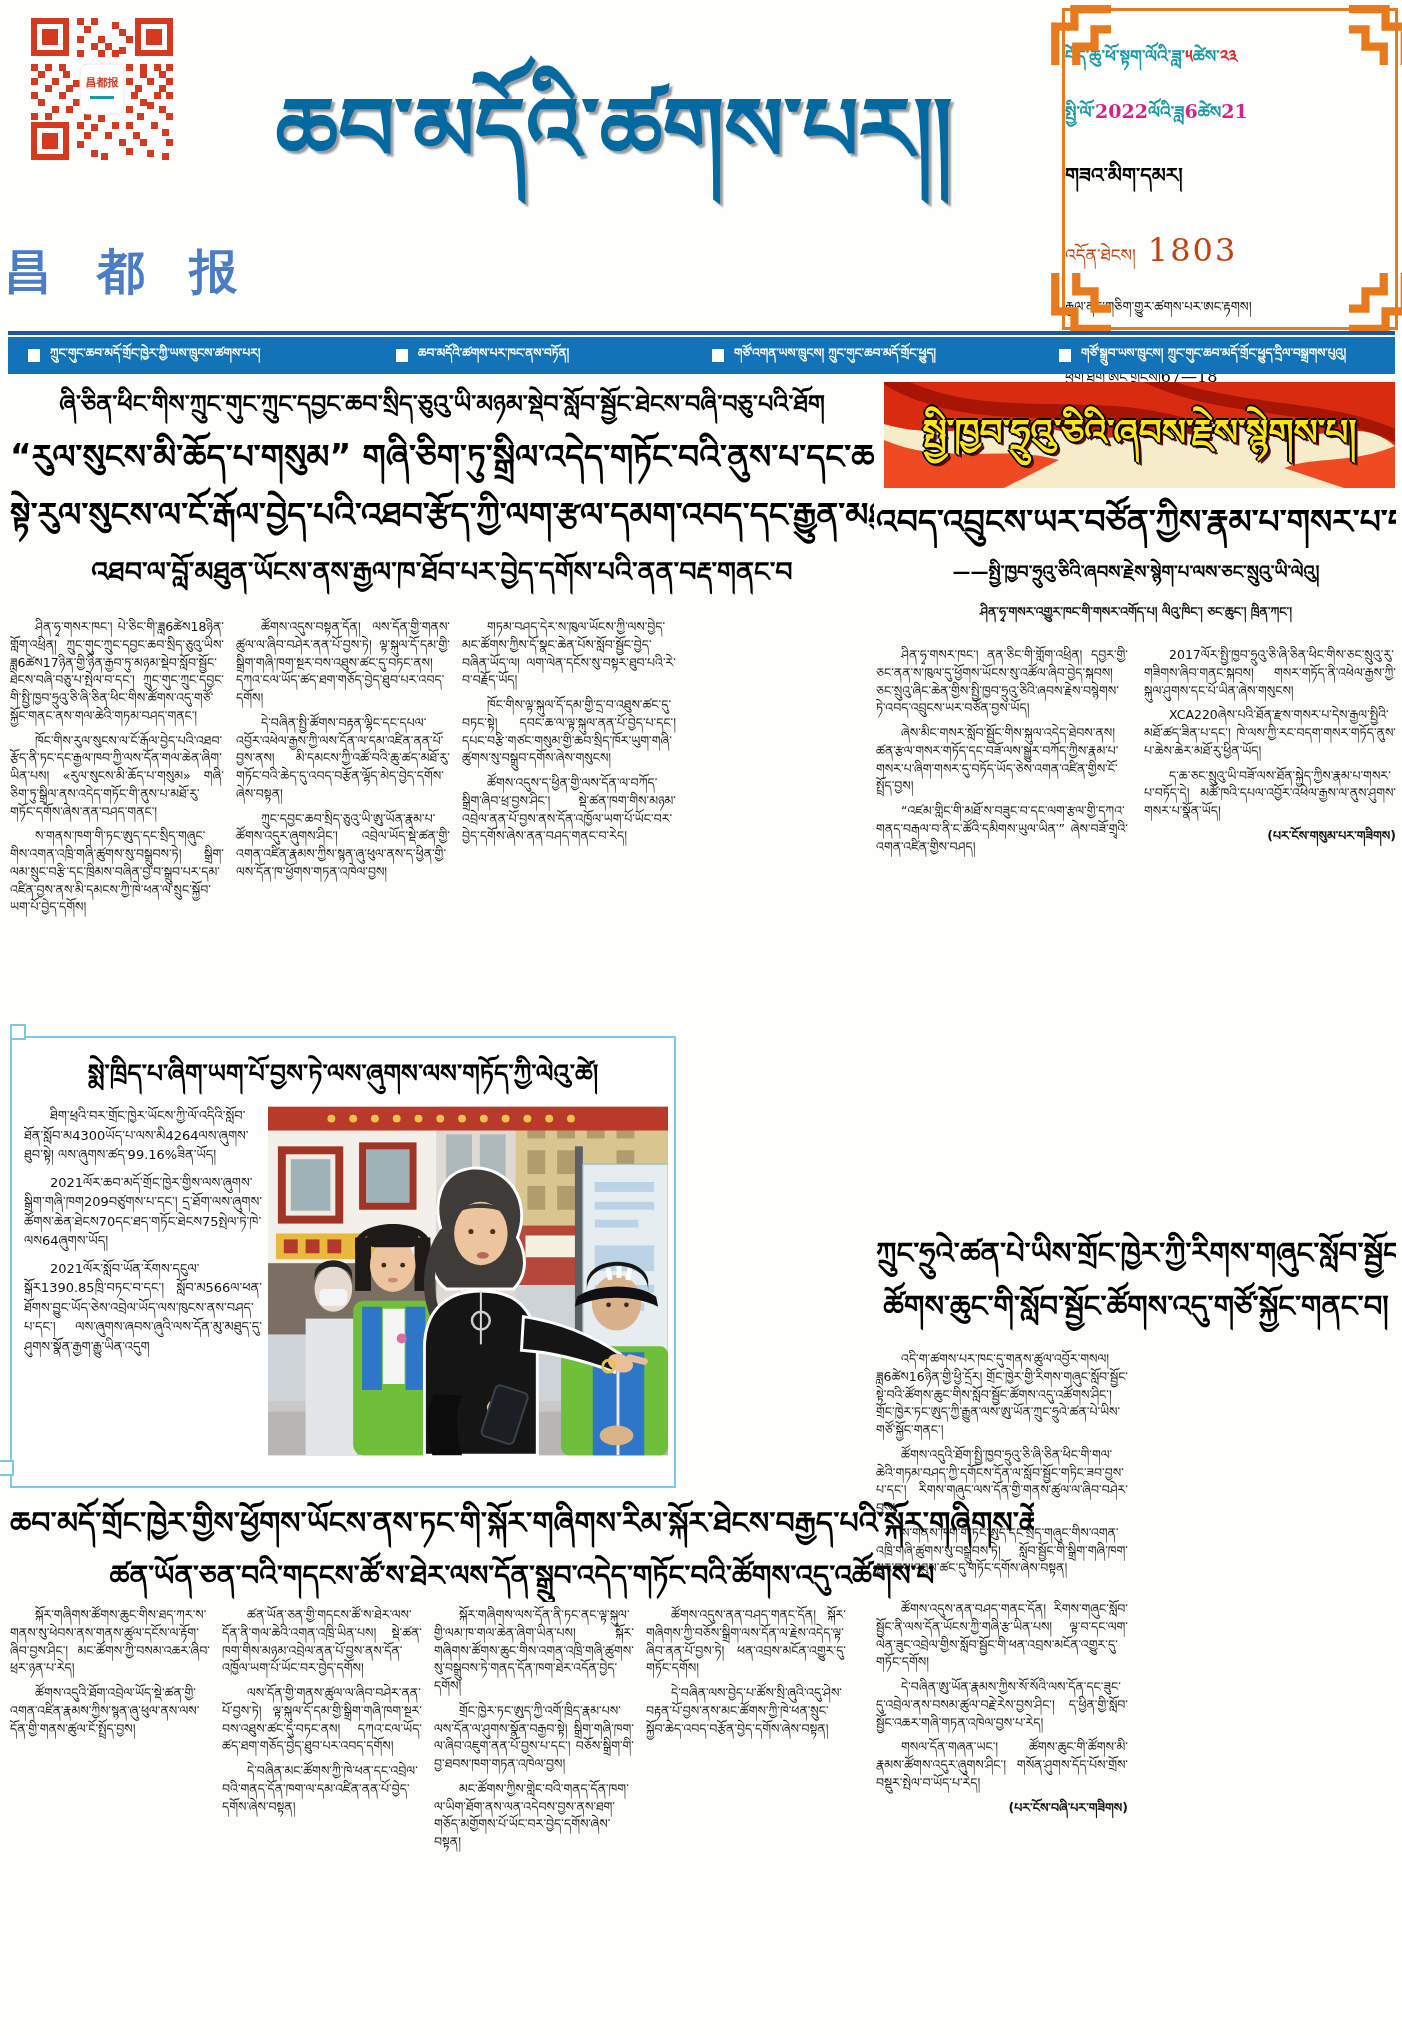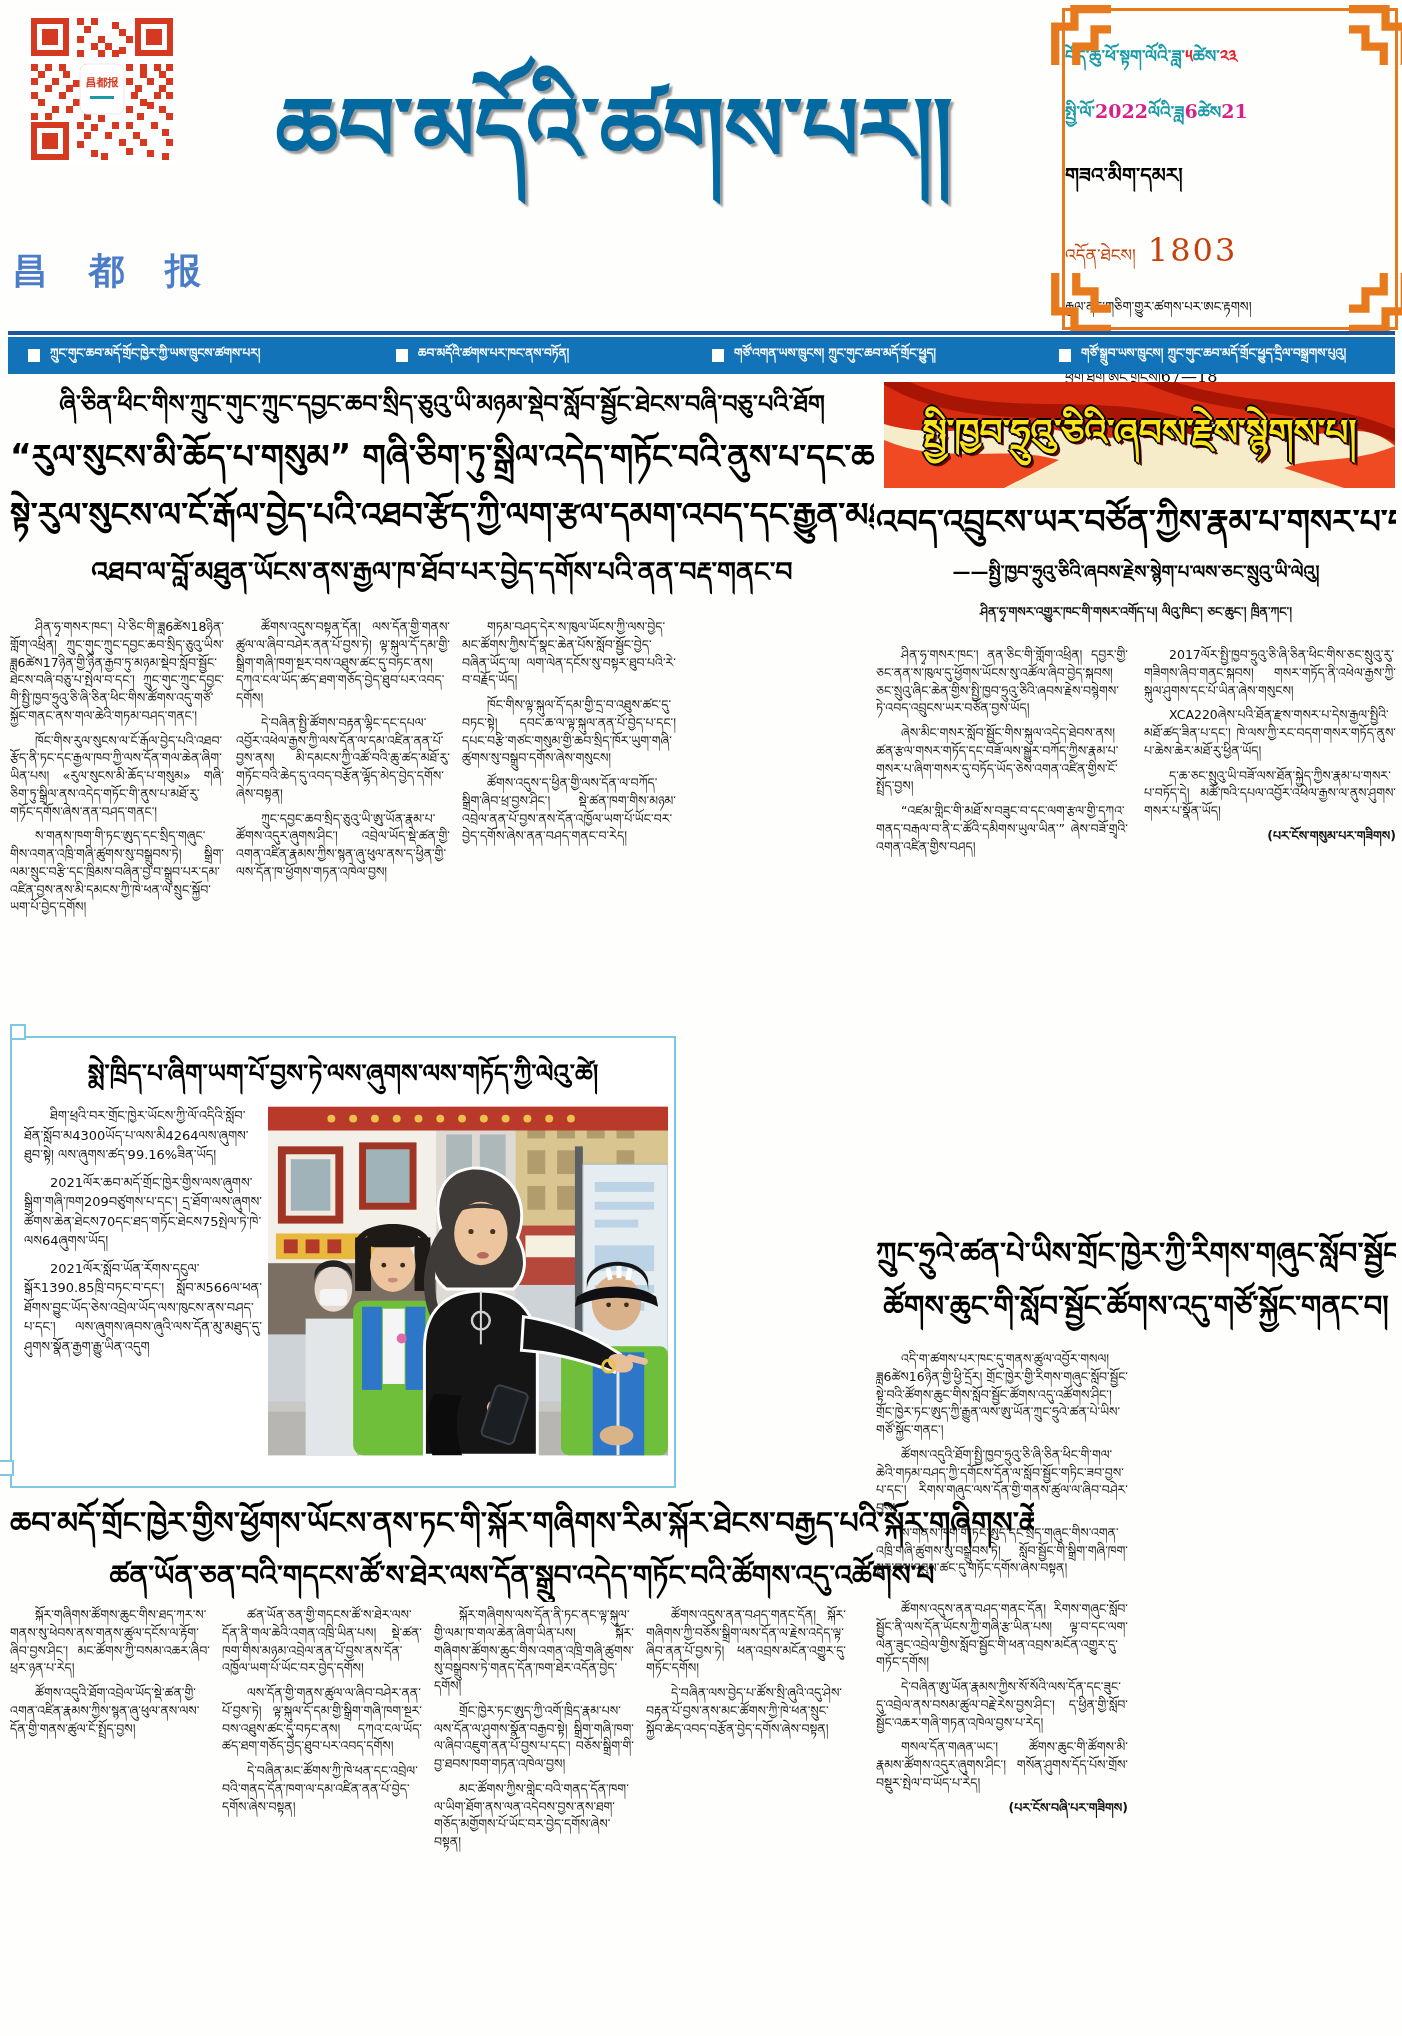--- a/index.html
+++ b/index.html
@@ -3,22 +3,22 @@
 <meta charset="utf-8">
 <style>
   html,body{margin:0;padding:0;background:#e9e9e9;}
   #page{position:relative;width:1402px;height:2036px;background:#fefefc;margin:0 auto;
         font-family:"DejaVu Sans",sans-serif;color:#111;overflow:hidden;}
   
   #qr{position:absolute;left:24px;top:14px;width:156px;height:150px;}
   #masthead-tib{position:absolute;left:175px;top:26px;width:878px;height:208px;
     font-size:88px;font-weight:bold;color:#0369a1;text-align:center;line-height:208px;
     white-space:nowrap;overflow:hidden;text-shadow:3px 3px 2px #9a9a9a;}
-  #masthead-cn{position:absolute;left:12px;top:238px;width:340px;height:66px;
-    font-size:36px;font-weight:bold;color:#4a7cc7;letter-spacing:14px;line-height:66px;white-space:nowrap;overflow:hidden;}
+  #masthead-cn{position:absolute;left:4px;top:238px;width:340px;height:66px;
+    font-size:48px;font-weight:bold;color:#4a7cc7;letter-spacing:14px;line-height:66px;white-space:nowrap;overflow:hidden;}
   
   #infobox{position:absolute;left:1062px;top:8px;width:336px;height:322px;
     border:3px solid #e87a1e;box-sizing:border-box;text-align:left;}
   .knot{position:absolute;width:64px;height:64px;}
   .knot.tl{left:-18px;top:-10px;}
   .knot.tr{right:-18px;top:-10px;transform:scaleX(-1);}
   .knot.bl{left:-18px;bottom:-10px;transform:scaleY(-1);}
   .knot.br{right:-18px;bottom:-10px;transform:scale(-1,-1);}
   .ib-line1{margin-top:26px;font-size:17px;font-weight:bold;color:#1a9aa8;white-space:nowrap;overflow:hidden;}
   .ib-line1 .rednum{color:#e6262d;}

